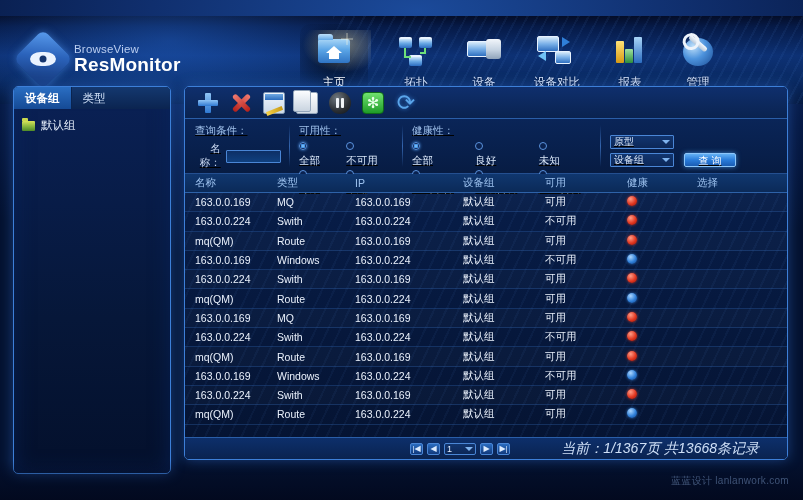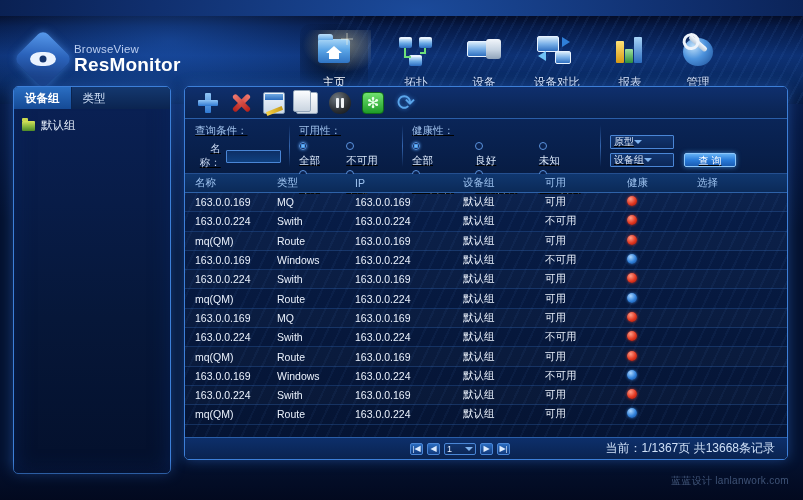--- a/index.html
+++ b/index.html
@@ -282,21 +282,21 @@
     background: radial-gradient(circle at 50% 50%, #8fd0ff 0%, #2f7fd8 55%, #0a2250 58%);
     box-shadow: 0 0 3px rgba(90,170,255,.9);
   }
   .radio .t { font-size: 10.5px; color: #dbe8fa; white-space: nowrap; }
   .selects { display: flex; flex-direction: column; gap: 4px; padding-top: 11px; }
   .sel-row { display: flex; align-items: center; gap: 10px; }
   .select {
     width: 64px; height: 14px; border: 1px solid #4a86d6; border-radius: 1px;
     background: linear-gradient(180deg, #12356f 0%, #0c2characters 100%);
     background: linear-gradient(180deg, #12356f 0%, #0c2757 100%);
-    display: flex; align-items: center; 
+    display: flex; align-items: center; justify-content: space-between;
     padding: 0 3px; cursor: pointer;
   }
   .select .st { font-size: 10px; color: #dbe8fa; }
   .caret { width: 0; height: 0; border-left: 4px solid transparent; border-right: 4px solid transparent; border-top: 4px solid #7fb3ef; }
   .btn-query {
     width: 52px; height: 14px; border-radius: 2px; cursor: pointer;
     background: linear-gradient(180deg, #63b0f4 0%, #2a7ddb 48%, #1a5cb3 100%);
     border: 1px solid #8cc6fa;
     font-size: 10px; color: #ffffff; text-align: center; line-height: 13px;
     box-shadow: 0 0 5px rgba(80,170,255,.7);
@@ -339,21 +339,21 @@
     width: 13px; height: 12px; border: 1px solid #4a86d6; border-radius: 2px;
     background: linear-gradient(180deg, #2a6cc0 0%, #123a7d 100%);
     color: #dcebff; font-size: 8px; line-height: 10px; text-align: center; cursor: pointer;
   }
   .pg-sel {
     width: 32px; height: 12px; border: 1px solid #4a86d6; border-radius: 2px;
     background: linear-gradient(180deg, #12356f 0%, #0c2757 100%);
     display: flex; align-items: center; justify-content: space-between; padding: 0 2px; cursor: pointer;
   }
   .pg-sel .t { font-size: 9px; color: #e3eeff; }
-  .pg-info { margin-left: auto; margin-right: 12px; font-size: 12px; color: #cfe0f7; }
+  .pg-info { margin-left: auto; margin-right: 28px; font-size: 14px; color: #cfe0f7; font-style: italic; }
 
   
   .watermark {
     position: absolute; right: 14px; bottom: 12px; font-size: 10px;
     color: rgba(150,185,235,.40); letter-spacing: .3px;
   }
   .footer-glow {
     position: absolute; left: 0; right: 0; bottom: 0; height: 40px;
     background: linear-gradient(180deg, rgba(3,11,36,0) 0%, rgba(2,8,28,.85) 100%);
     pointer-events: none;

